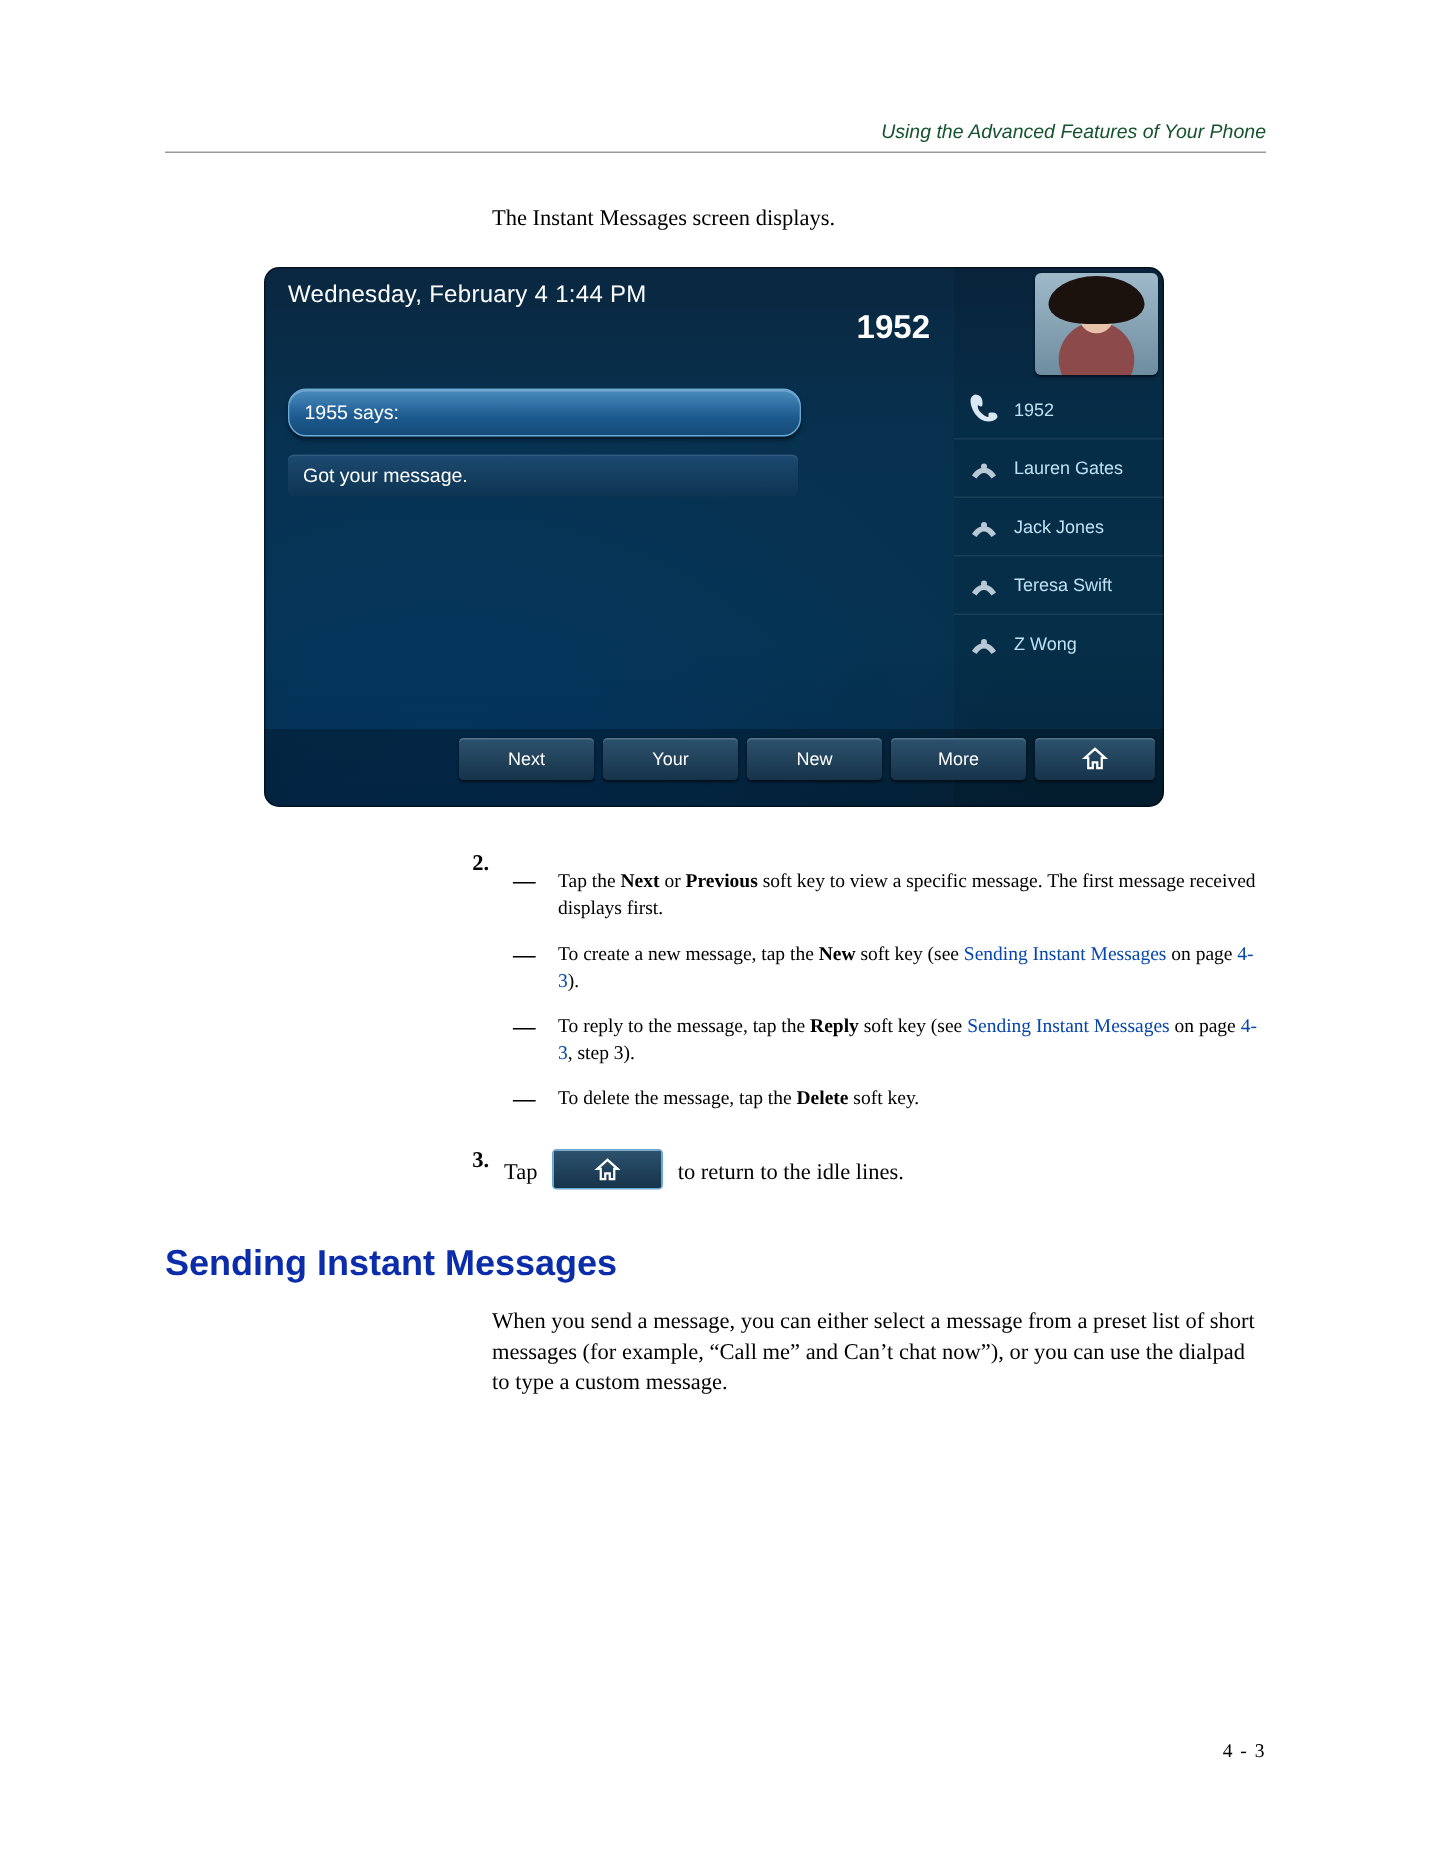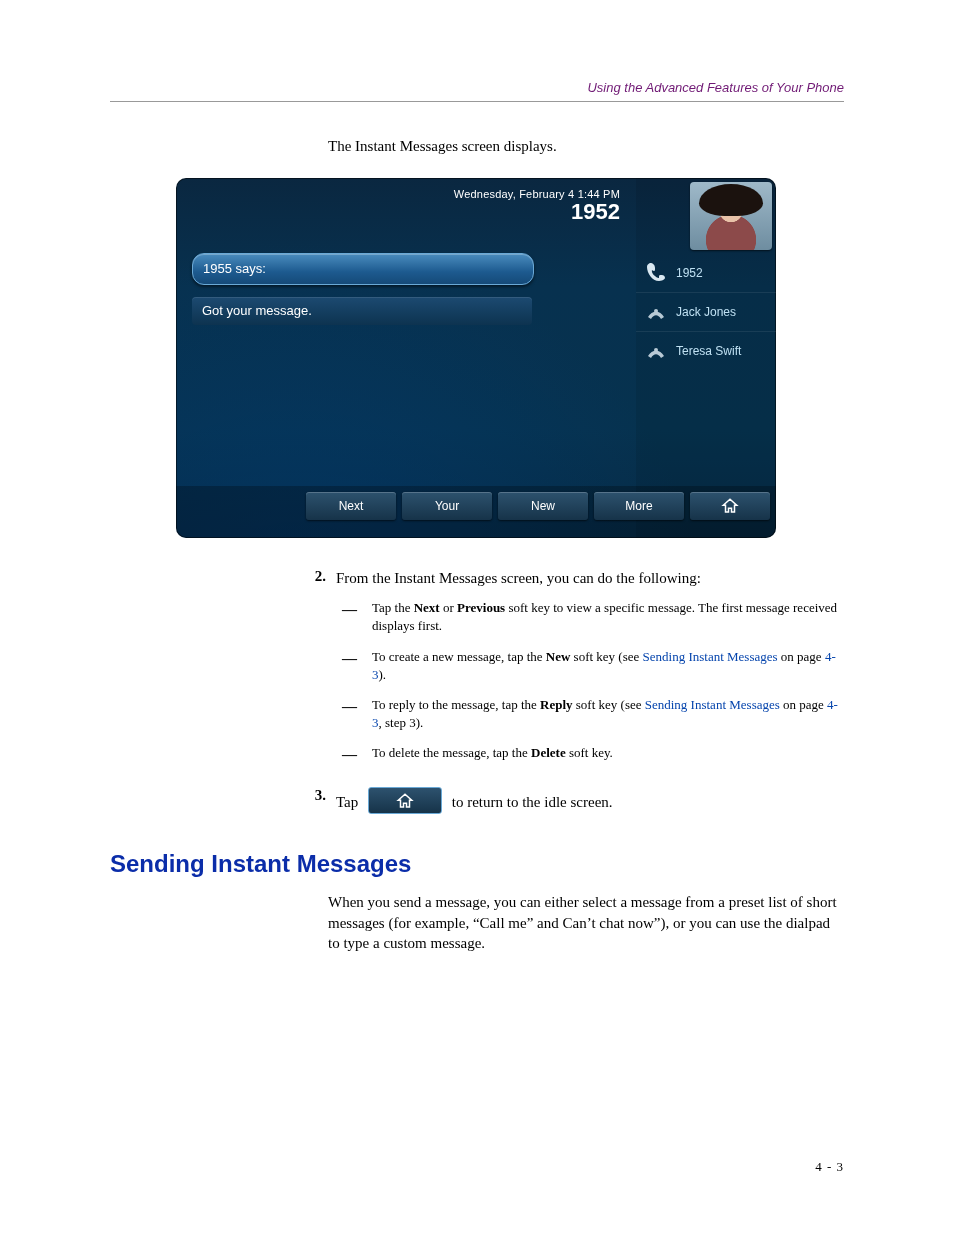--- a/index.html
+++ b/index.html
@@ -15,21 +15,21 @@
     margin: 0 auto;
     position: relative;
     box-sizing: border-box;
     padding: 80px 110px 60px 110px;
   }
   .running-head {
     text-align: right;
     font-style: italic;
     font-family: "Gill Sans", "Gill Sans MT", "Trebuchet MS", sans-serif;
     font-size: 13px;
-    color: #701a75;
+    color: #14532d;
     margin-bottom: 6px;
   }
   .top-rule {
     border-top: 1.5px solid #999;
     margin-bottom: 34px;
   }
   .indent-block {
     margin-left: 218px;
     margin-right: 0;
     margin-top: 13px;
@@ -63,22 +63,22 @@
   }
   .phone .right {
     position: absolute;
     right: 0; top: 0; bottom: 0;
     width: 140px;
     box-sizing: border-box;
     padding-top: 4px;
     background: rgba(0,0,0,.08);
   }
   .phone .datetime {
-    text-align: right;
-    font-size: 11px;
+    text-align: left;
+    font-size: 16px;
     letter-spacing: .2px;
   }
   .phone .ext-big {
     text-align: right;
     font-size: 22px;
     font-weight: bold;
     margin-top: -1px;
   }
   .im-header {
     margin-top: 46px;
@@ -291,30 +291,48 @@
           </span>
           <span>1952</span>
         </div>
         <div class="contact-row">
           <span class="c-icon">
             <svg width="24" height="24" viewBox="0 0 24 24">
                 <path d="M4 18c4-7 12-7 16 0l-3 2c-3-5-7-5-10 0z" fill="#b8c9d5"></path>
                 <circle cx="12" cy="12" r="2" fill="#b8c9d5"></circle>
               </svg>
           </span>
+          <span>Lauren Gates</span>
+        </div>
+        <div class="contact-row">
+          <span class="c-icon">
+            <svg width="24" height="24" viewBox="0 0 24 24">
+                <path d="M4 18c4-7 12-7 16 0l-3 2c-3-5-7-5-10 0z" fill="#b8c9d5"></path>
+                <circle cx="12" cy="12" r="2" fill="#b8c9d5"></circle>
+              </svg>
+          </span>
           <span>Jack Jones</span>
         </div>
         <div class="contact-row">
           <span class="c-icon">
             <svg width="24" height="24" viewBox="0 0 24 24">
                 <path d="M4 18c4-7 12-7 16 0l-3 2c-3-5-7-5-10 0z" fill="#b8c9d5"></path>
                 <circle cx="12" cy="12" r="2" fill="#b8c9d5"></circle>
               </svg>
           </span>
           <span>Teresa Swift</span>
+        </div>
+        <div class="contact-row">
+          <span class="c-icon">
+            <svg width="24" height="24" viewBox="0 0 24 24">
+                <path d="M4 18c4-7 12-7 16 0l-3 2c-3-5-7-5-10 0z" fill="#b8c9d5"></path>
+                <circle cx="12" cy="12" r="2" fill="#b8c9d5"></circle>
+              </svg>
+          </span>
+          <span>Z Wong</span>
         </div>
       </div>
     </div>
     <div class="softkeys">
       <div class="pad-left"></div>
       <div class="softkey">Next</div>
       <div class="softkey">Your</div>
       <div class="softkey">New</div>
       <div class="softkey">More</div>
       <div class="homekey">
@@ -322,21 +340,20 @@
             <path d="M3 11l9-8 9 8h-3v9h-4v-5h-4v5H6v-9z" fill="none" stroke="#fff" stroke-width="2"></path>
           </svg>
       </div>
     </div>
   </div>
 
   <div class="num-list">
     <div class="num-item">
       <div class="num">2.</div>
       <div class="num-body">
-        <span>From the Instant Messages screen, you can do the following:</span>
         <div class="dash-list">
           <div class="dash-item">
             <div class="dash">—</div>
             <div class="dash-body">
               <span>Tap the </span><span class="bold">Next</span><span> or </span><span class="bold">Previous</span><span> soft key to view a specific message. The first message received displays first.</span>
             </div>
           </div>
           <div class="dash-item">
             <div class="dash">—</div>
             <div class="dash-body">
@@ -359,21 +376,21 @@
       </div>
     </div>
 
     <div class="num-item">
       <div class="num">3.</div>
       <div class="num-body">
         <span>Tap </span><span class="img-inline">
           <svg width="20" height="18" viewBox="0 0 24 24">
               <path d="M3 11l9-8 9 8h-3v9h-4v-5h-4v5H6v-9z" fill="none" stroke="#fff" stroke-width="2"></path>
             </svg>
-        </span><span> to return to the idle screen.</span>
+        </span><span> to return to the idle lines.</span>
       </div>
     </div>
   </div>
 
   <h2 class="section">Sending Instant Messages</h2>
 
   <div class="indent-block">
     <p class="body-para">When you send a message, you can either select a message from a preset list of short messages (for example, “Call me” and Can’t chat now”), or you can use the dialpad to type a custom message.</p>
   </div>
 

